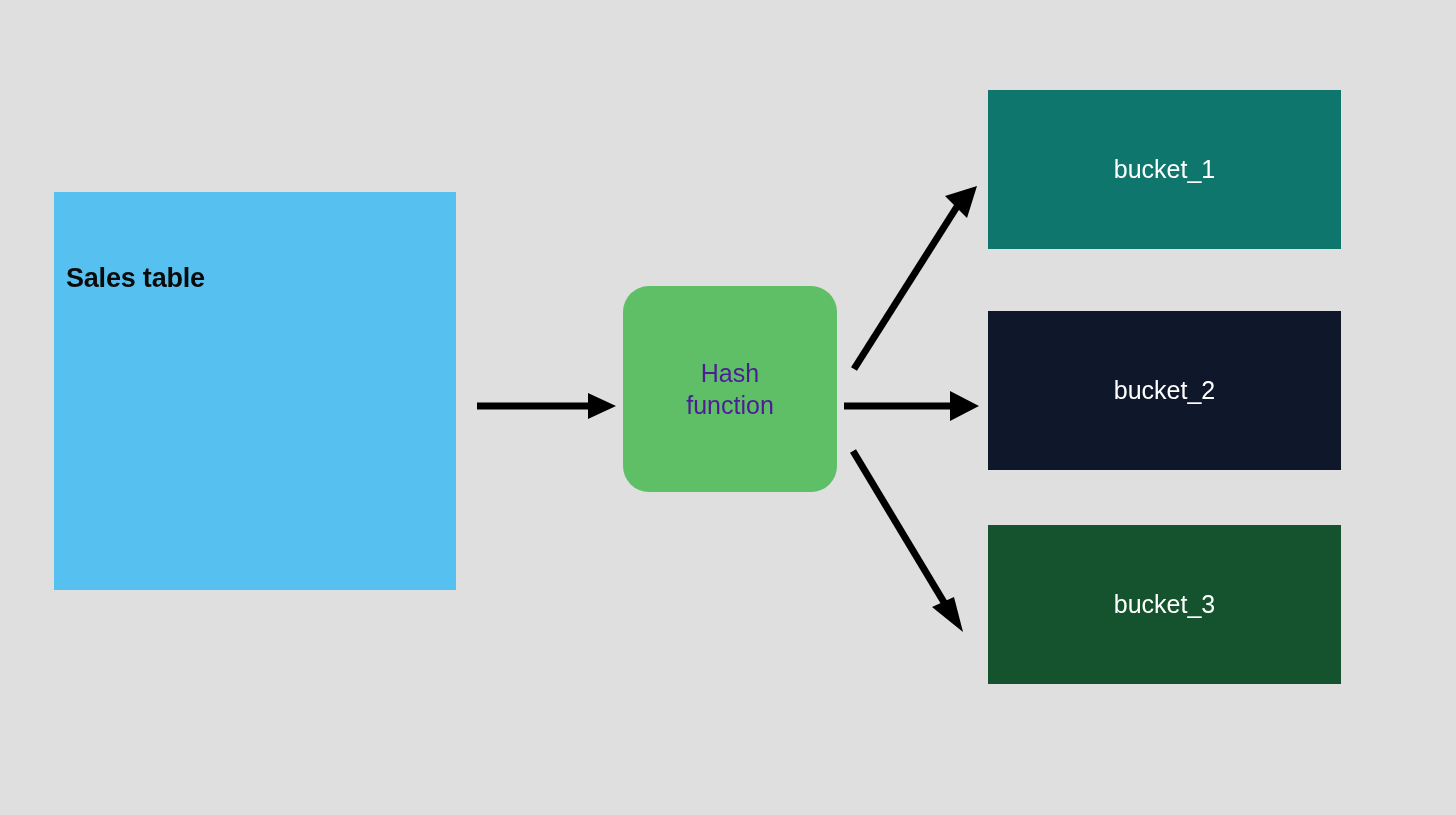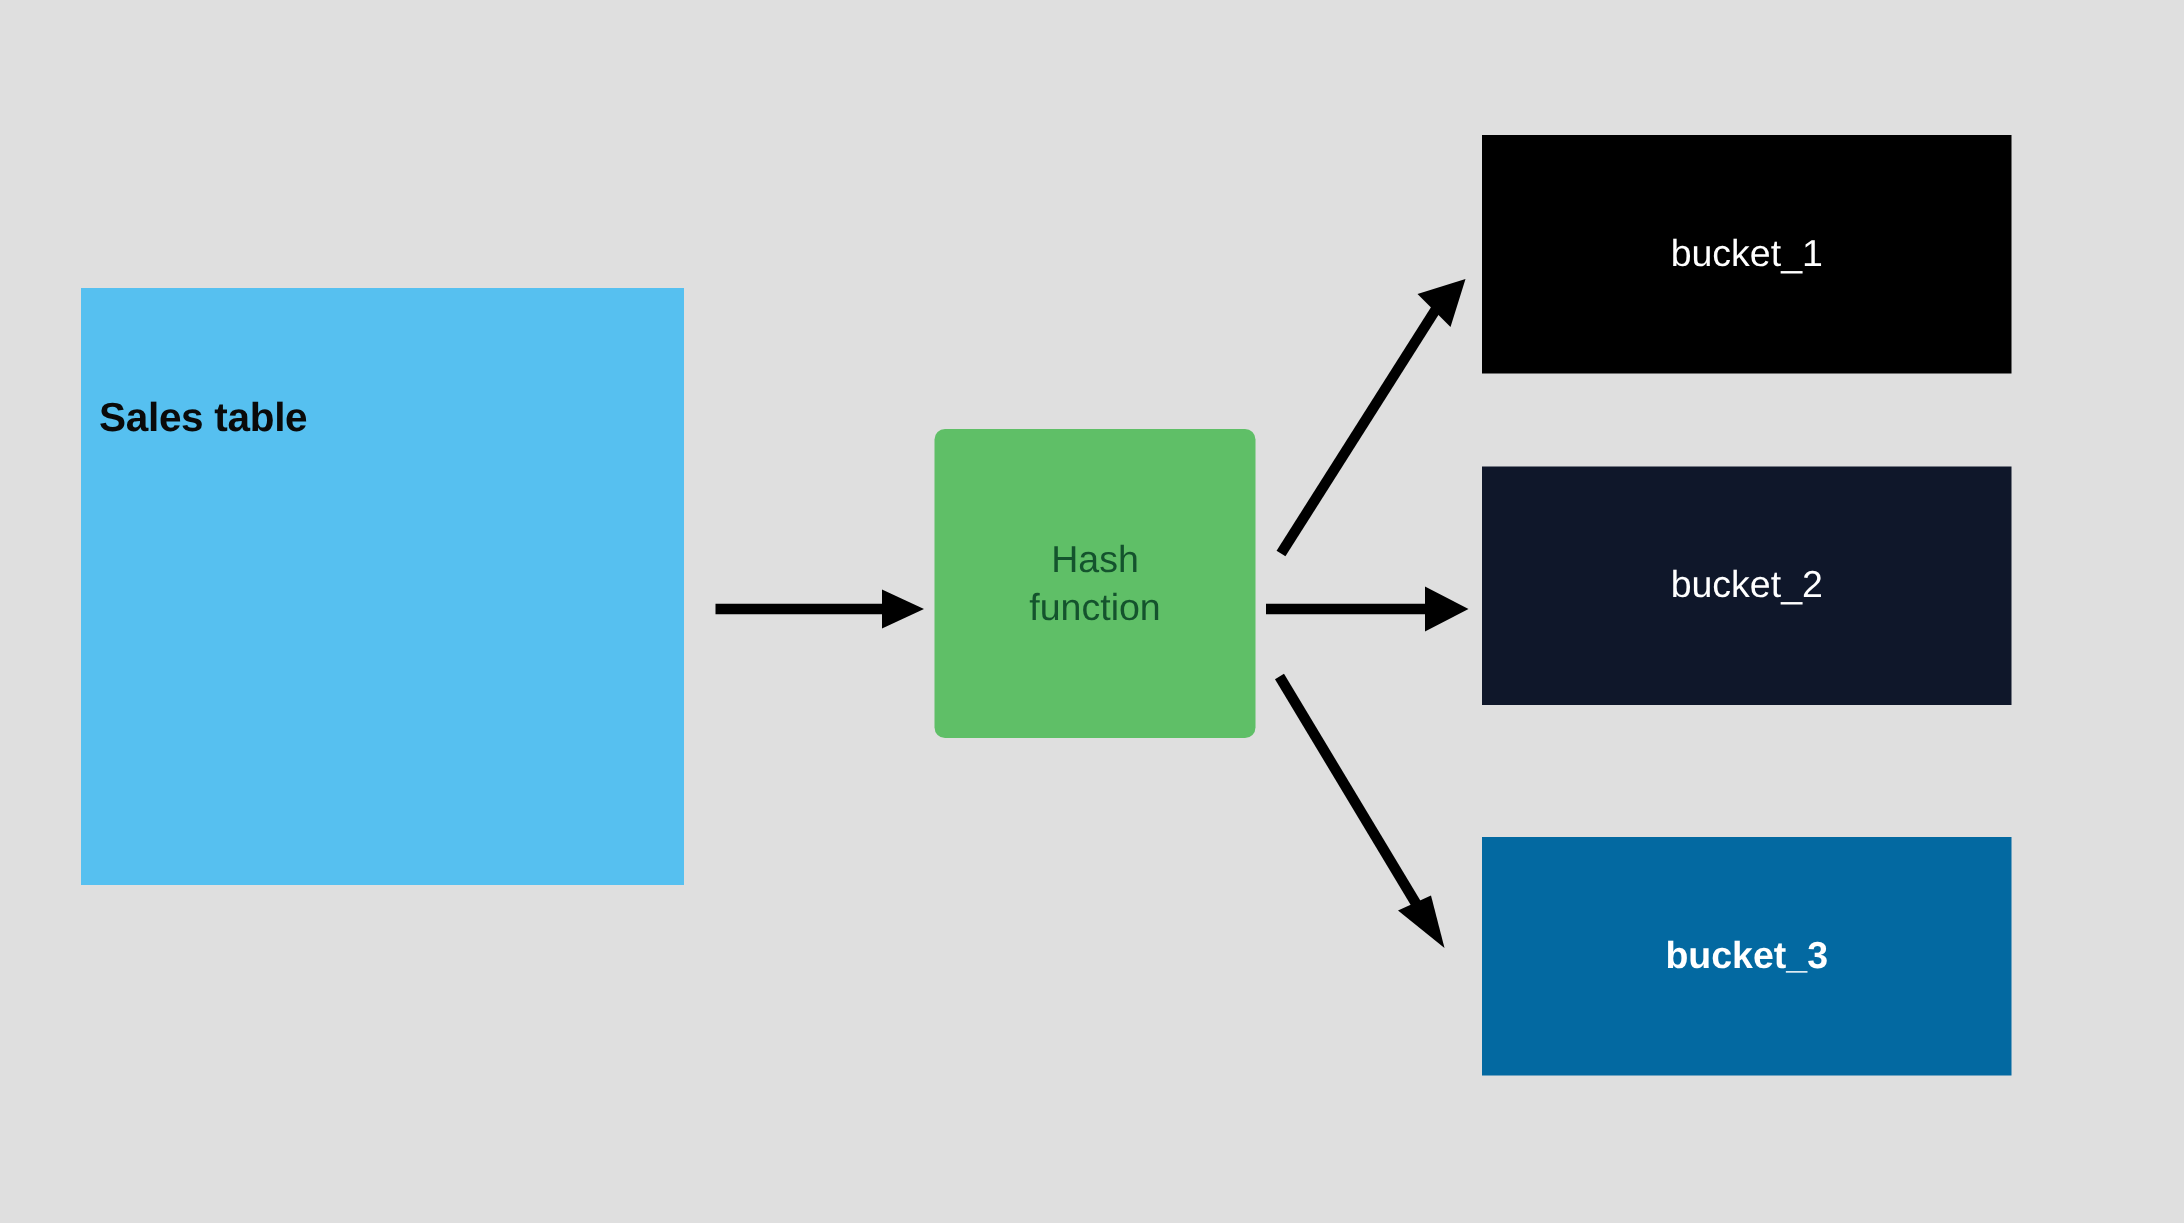--- a/index.html
+++ b/index.html
@@ -54,46 +54,46 @@
   }
 
   
   .hash-node {
     position: absolute;
     left: 623px;
     top: 286px;
     width: 214px;
     height: 206px;
     background: #5fbf67;
-    border-radius: 7px;
+    border-radius: 26px;
     display: flex;
     align-items: center;
     justify-content: center;
     text-align: center;
-    color: #14532d;
+    color: #4c1d95;
     font-size: 25px;
     line-height: 32px;
   }
   .hash-label { white-space: pre-line; }
 
   
   .bucket {
     position: absolute;
     left: 988px;
     width: 353px;
     height: 159px;
     display: flex;
     align-items: center;
     justify-content: center;
     color: #ffffff;
     font-size: 25px;
   }
-  .bucket-1 { top: 90px;  background: #000000; }
+  .bucket-1 { top: 90px;  background: #0f766e; }
   .bucket-2 { top: 311px; background: #0f172a; }
-  .bucket-3 { top: 558px; background: #0369a1; font-weight: bold; }
+  .bucket-3 { top: 525px; background: #14532d; }
 
   
   .arrows {
     position: absolute;
     left: 0;
     top: 0;
     width: 1456px;
     height: 815px;
     pointer-events: none;
   }

